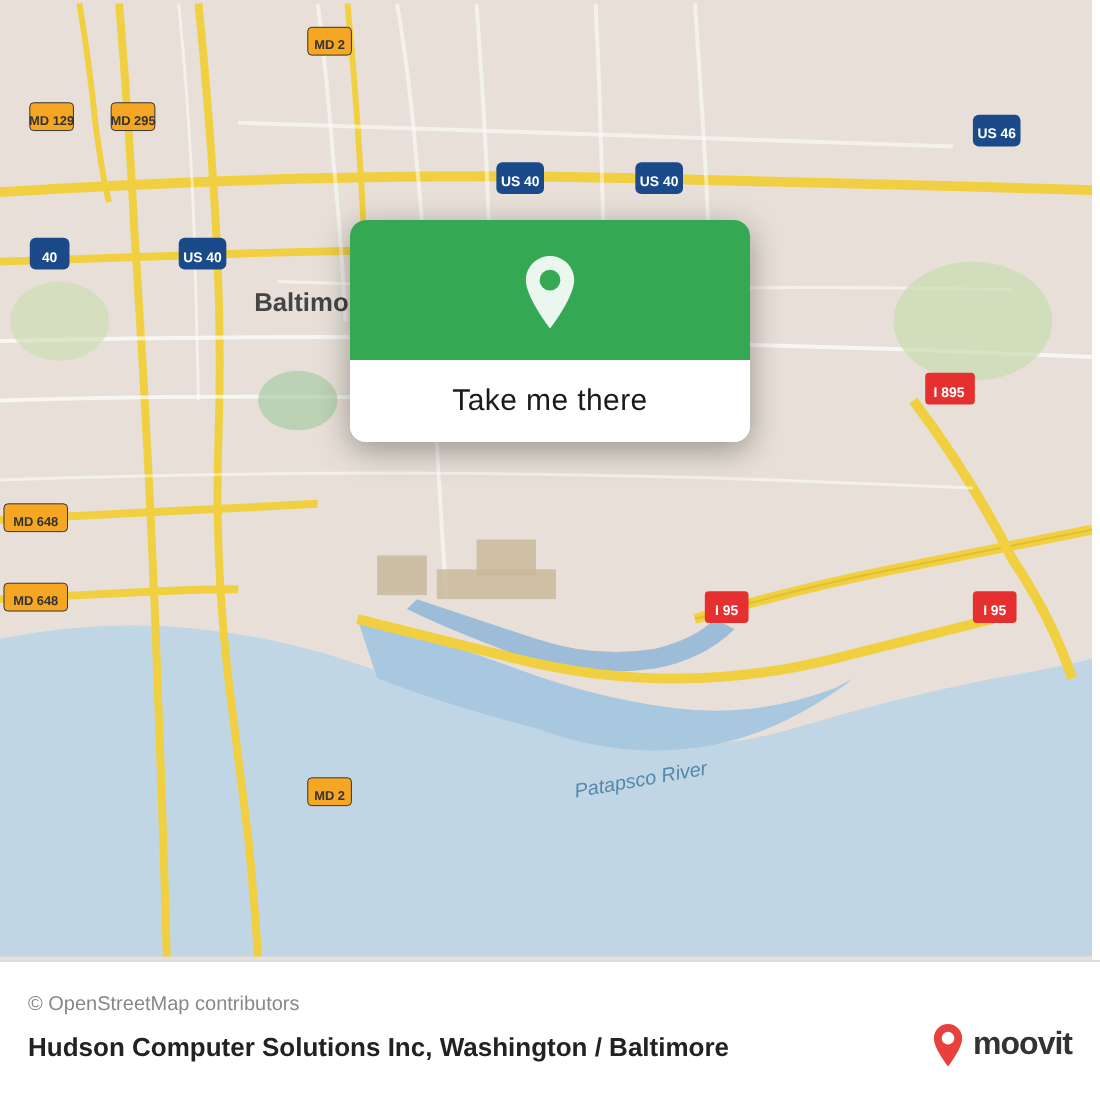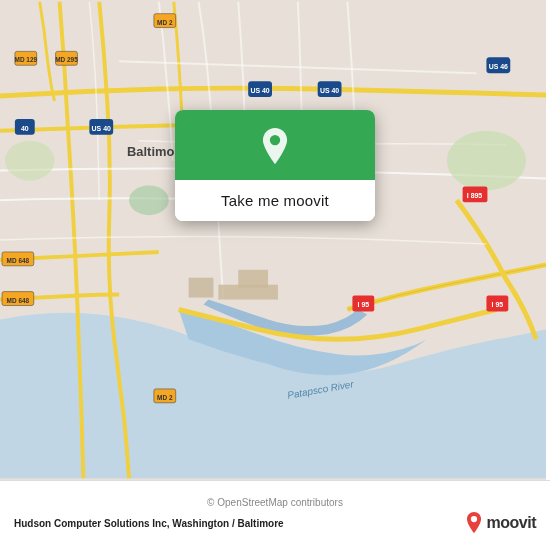--- a/index.html
+++ b/index.html
@@ -78,31 +78,30 @@
       display: flex;
       flex-direction: column;
       justify-content: center;
       padding: 8px 14px;
     }
 
     #copyright-text {
       font-size: 10px;
       color: #888;
       margin-bottom: 4px;
-      text-align: center;
     }
 
     #company-info {
       display: flex;
       align-items: center;
       justify-content: space-between;
     }
 
     #company-name {
-      font-size: 10px;
+      font-size: 13px;
       font-weight: 600;
       color: #222;
     }
 
     #moovit-logo {
       display: flex;
       align-items: center;
       gap: 2px;
     }
 
@@ -214,21 +213,21 @@
   </svg>
 
   <div id="popup-card">
     <div id="popup-header">
 
       <svg class="location-pin" viewBox="0 0 38 44" xmlns="http://www.w3.org/2000/svg">
         <path d="M19 0C11.27 0 5 6.27 5 14c0 9.75 14 28 14 28S33 23.75 33 14C33 6.27 26.73 0 19 0z" fill="white" opacity="0.9"></path>
         <circle cx="19" cy="14" r="6" fill="#34a853"></circle>
       </svg>
     </div>
-    <button id="take-me-there-btn">Take me moovit</button>
+    <button id="take-me-there-btn">Take me there</button>
 
   </div>
 </div>
 
 <div id="footer">
   <span id="copyright-text">© OpenStreetMap contributors</span>
   <div id="company-info">
     <span id="company-name">Hudson Computer Solutions Inc, Washington / Baltimore</span>
     <div id="moovit-logo">
 

